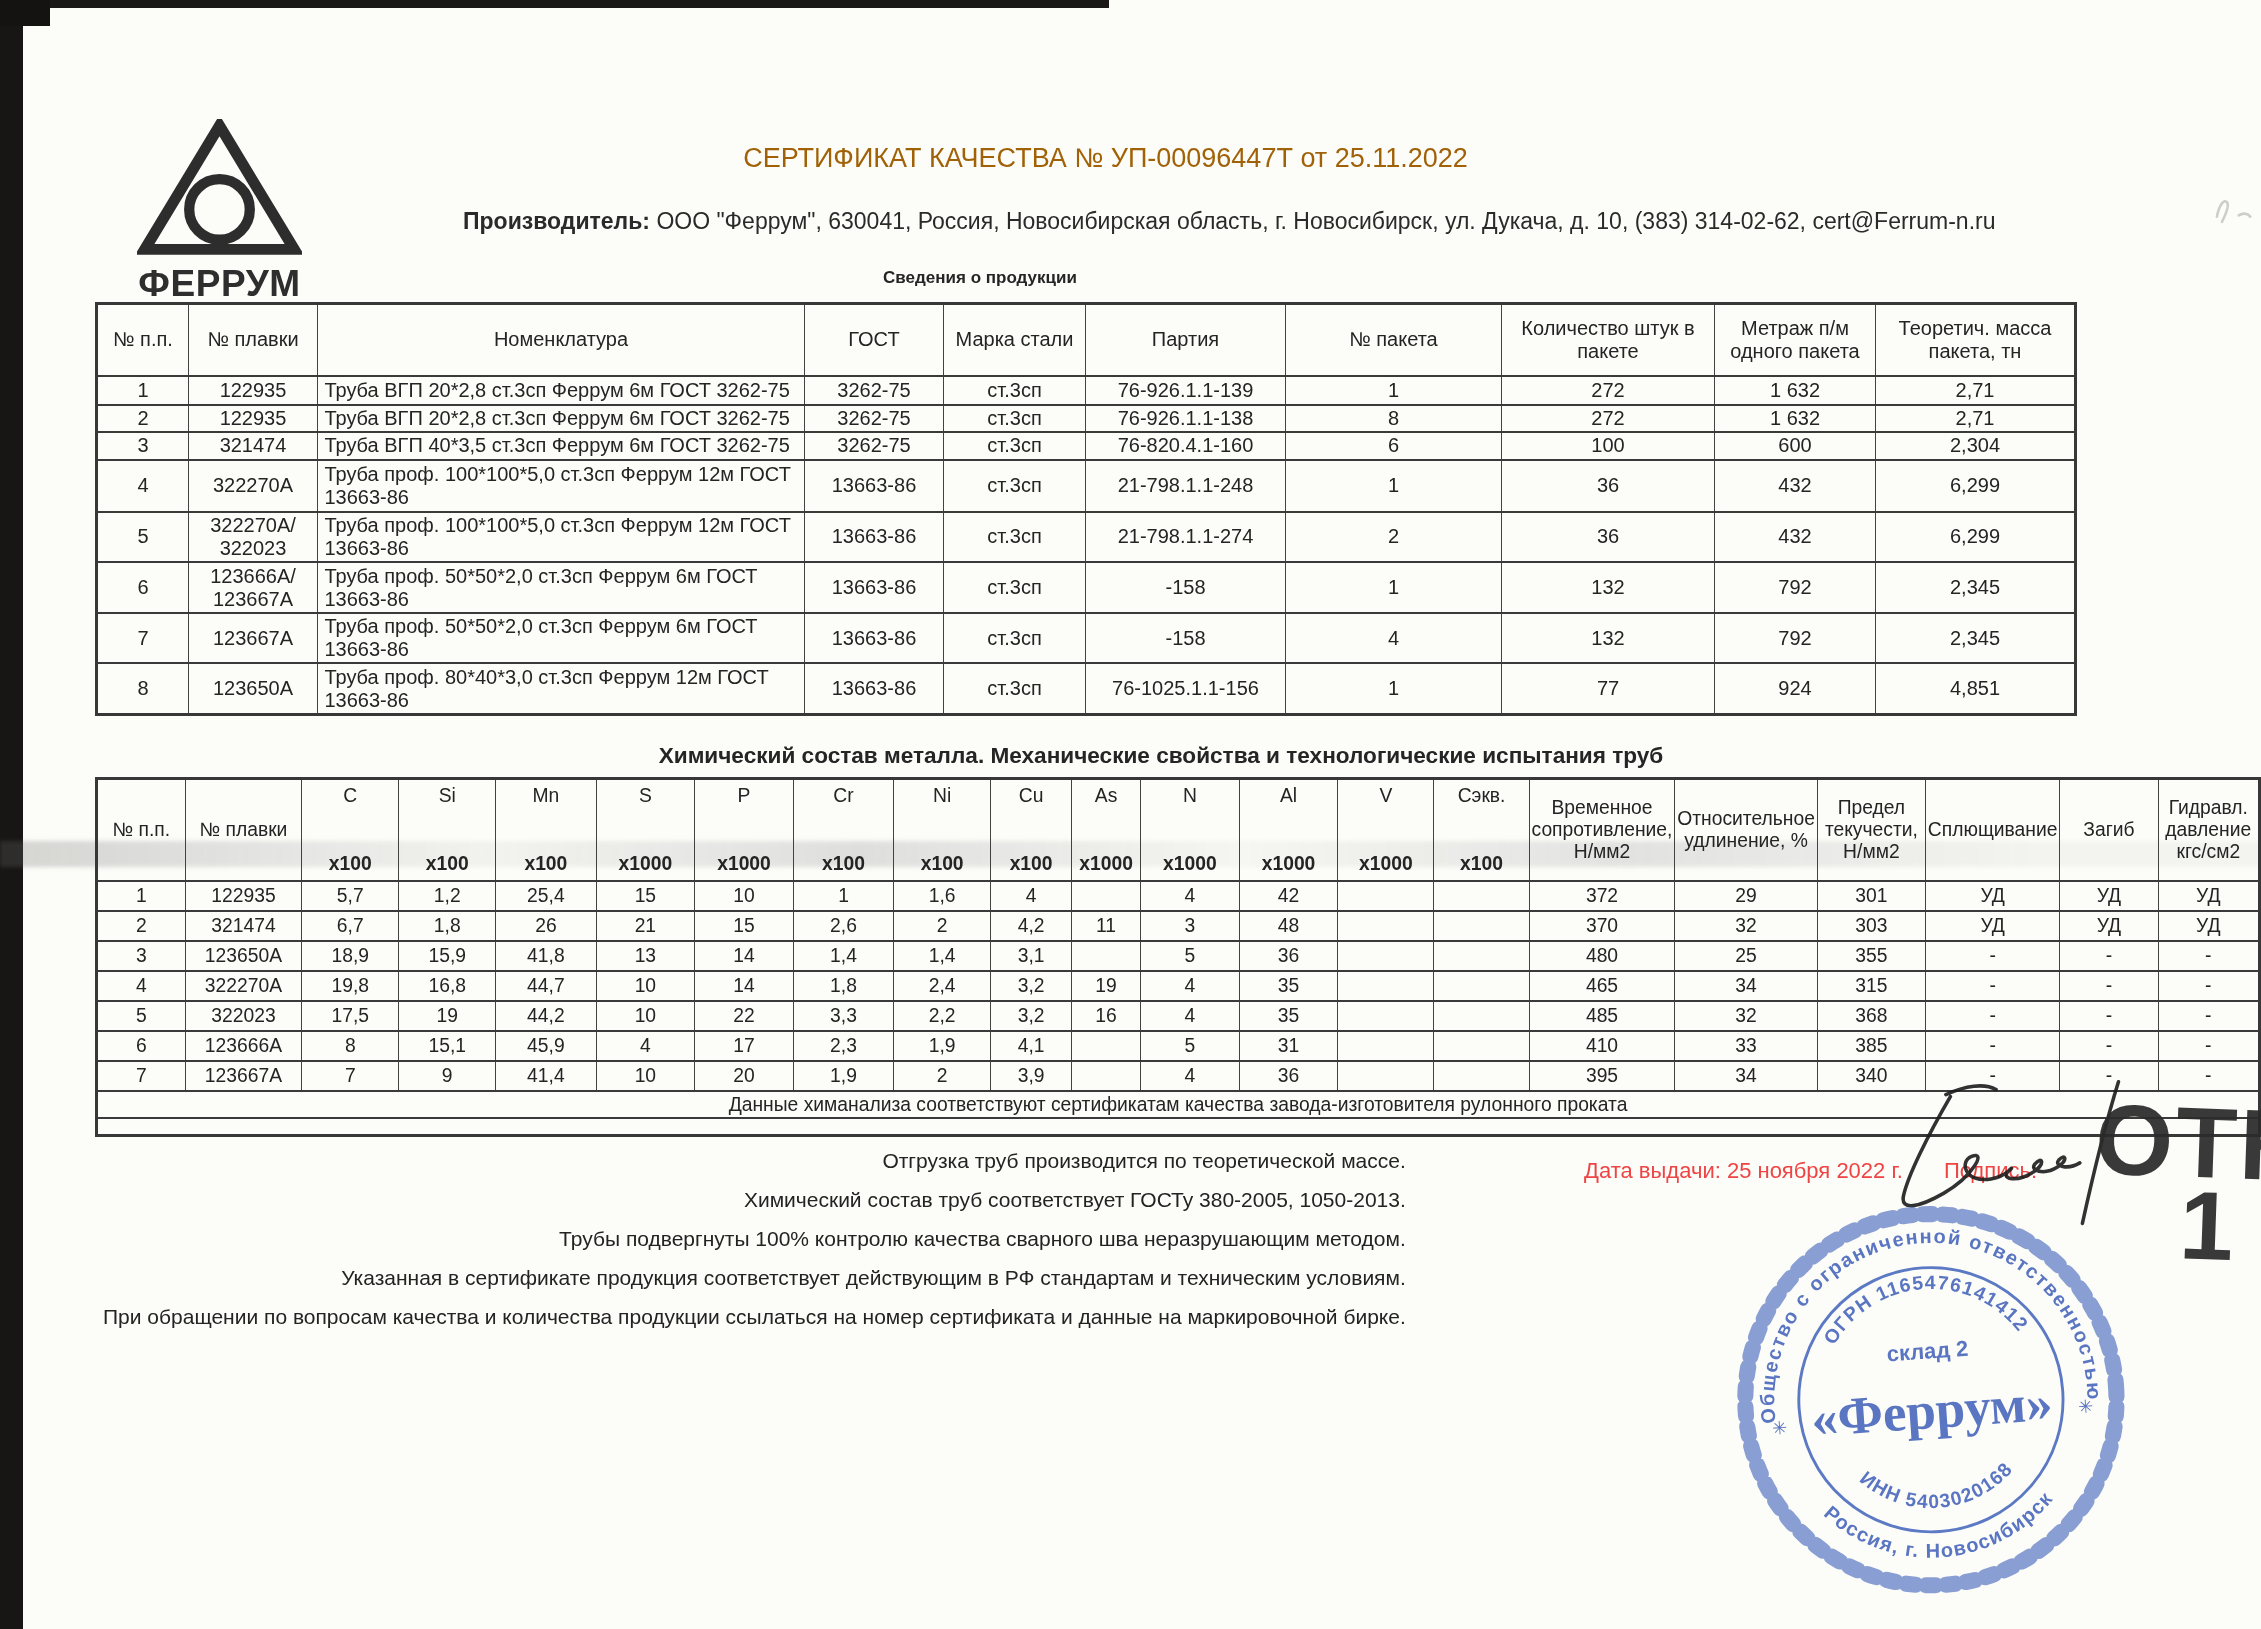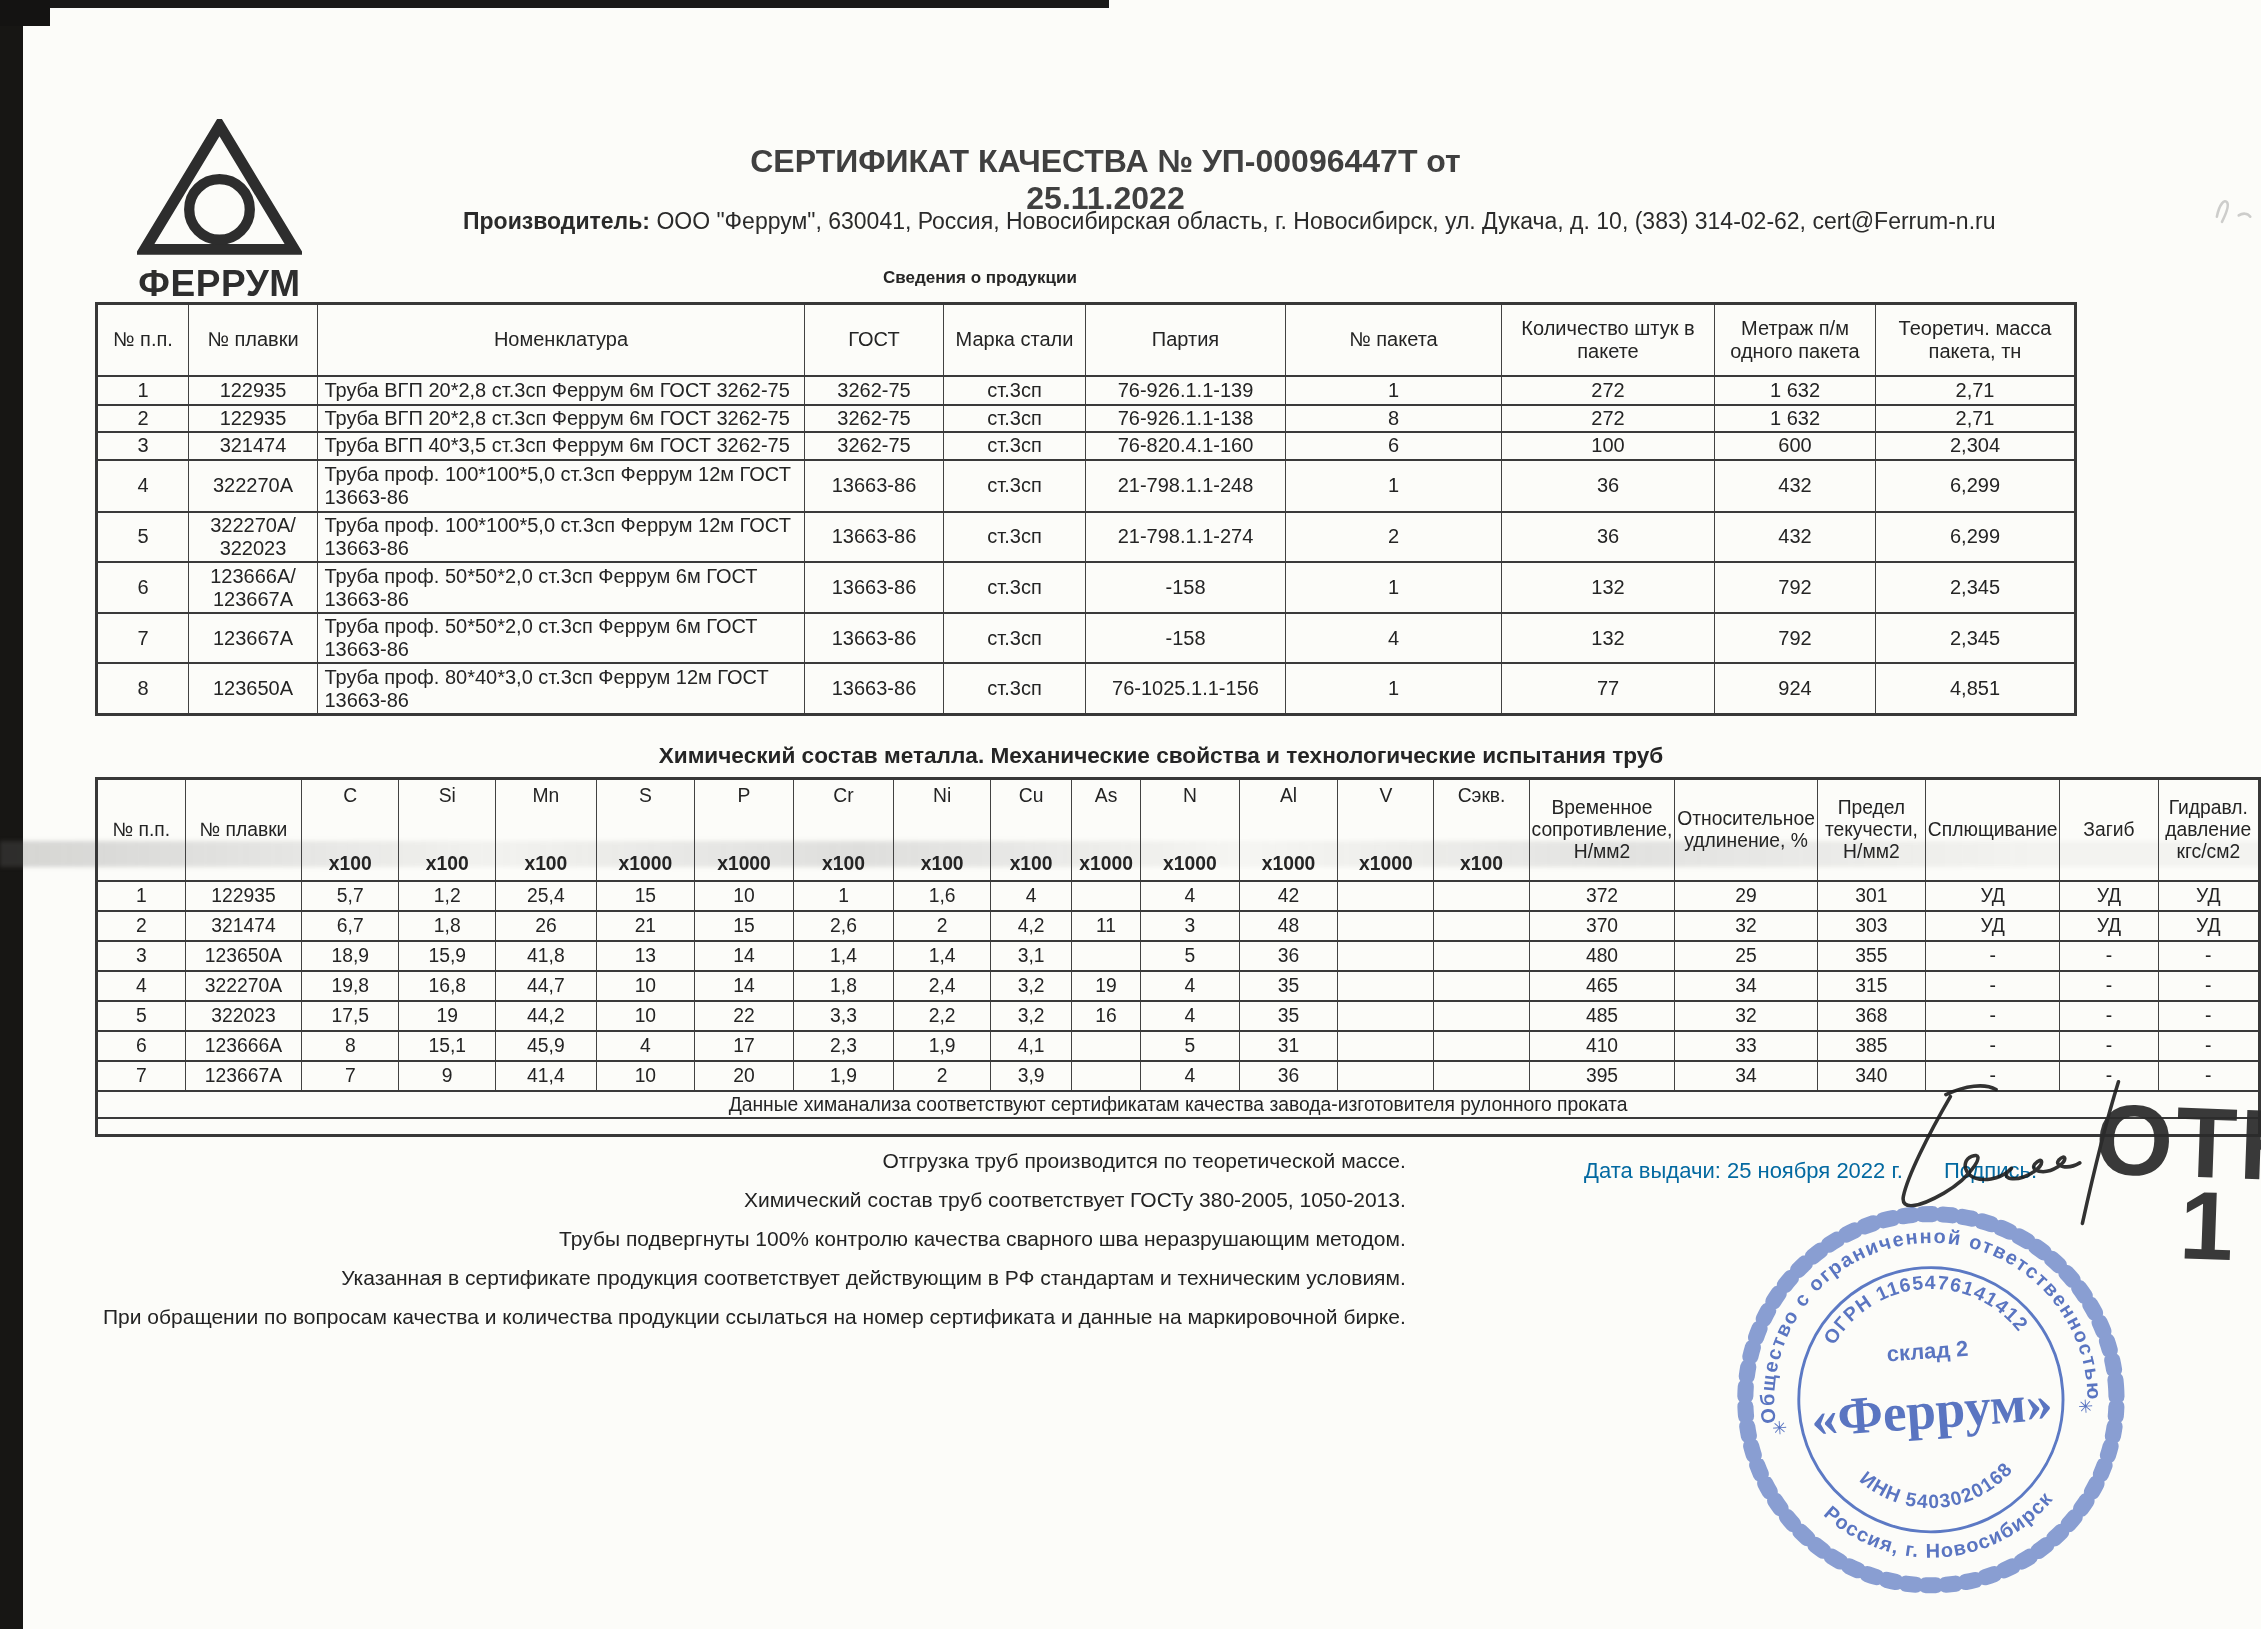--- a/index.html
+++ b/index.html
@@ -6,21 +6,21 @@
   .page{position:relative;width:2261px;height:1630px;background:#fcfcf9;overflow:hidden;
         font-family:"Liberation Sans",sans-serif;color:#222;}
   .scan-edge-left{position:absolute;left:0;top:0;width:23px;height:1630px;background:#171614;}
   .scan-edge-top{position:absolute;left:0;top:0;width:1109px;height:8.4px;background:#1a1918;}
   .scan-corner{position:absolute;left:0;top:0;width:50px;height:26px;background:#141312;}
 
   .logo{position:absolute;left:137px;top:119px;width:165px;text-align:center;}
   .logo-text{margin-top:5px;font-size:37px;font-weight:bold;letter-spacing:0.6px;color:#2e2e2e;}
 
   .doc-title{position:absolute;left:696px;top:143px;width:819px;text-align:center;
-             font-size:32px;font-weight:bold;color:#404040;}
+             font-size:27px;font-weight:normal;color:#a16207;}
   .producer-line{position:absolute;left:463px;top:208px;font-size:23px;color:#2a2a2a;white-space:nowrap;}
   .producer-line b{font-weight:bold;}
   .section-title-1{position:absolute;left:761px;top:268px;width:438px;text-align:center;
                    font-size:17px;font-weight:bold;color:#252525;}
   .section-title-2{position:absolute;left:658px;top:743px;width:1006px;text-align:center;
                    font-size:22.6px;font-weight:bold;color:#252525;}
 
   .doc-table{border-collapse:collapse;table-layout:fixed;border:3.9px solid #383838;}
   .doc-table td,.doc-table th{border-left:1.9px solid #424242;border-right:1.9px solid #424242;
        border-top:2.6px double #3a3a3a;border-bottom:2.6px double #3a3a3a;
@@ -38,21 +38,21 @@
   .h2sub{font-weight:bold;}
   .chem-footer-cell{font-size:20px;}
 
   .smudge-band{position:absolute;left:0;top:841px;width:2261px;height:26px;pointer-events:none;
      background:linear-gradient(90deg,rgba(110,110,110,.28),rgba(160,160,160,.10) 22%,
         rgba(120,120,120,.22) 38%,rgba(175,175,175,.08) 55%,rgba(125,125,125,.20) 72%,
         rgba(170,170,170,.10) 90%);filter:blur(1.9px);}
 
   .notes{position:absolute;left:103px;top:1149px;font-size:21px;color:#232323;}
   .notes div{margin-bottom:15px;white-space:nowrap;text-align:right;}
-  .issue-line{position:absolute;left:1584px;top:1158px;font-size:22px;color:#0369a1;
+  .issue-line{position:absolute;left:1584px;top:1158px;font-size:22px;color:#ef4444;
               display:flex;gap:41px;white-space:nowrap;}
 
   .otk-stamp{position:absolute;left:2094px;top:1100px;font-weight:bold;color:#2b2b2b;
              transform:rotate(2deg);opacity:.93;line-height:.85;}
   .otk-text{font-size:100px;letter-spacing:2.6px;}
   .otk-number{font-size:97px;margin-left:87px;}
 
   .signature-svg{position:absolute;left:1889px;top:1074px;}
   .round-stamp-svg{position:absolute;left:1728px;top:1201px;transform:rotate(-4deg);opacity:.88;}
   .pen-mark{position:absolute;left:2205px;top:191px;opacity:.35;}

